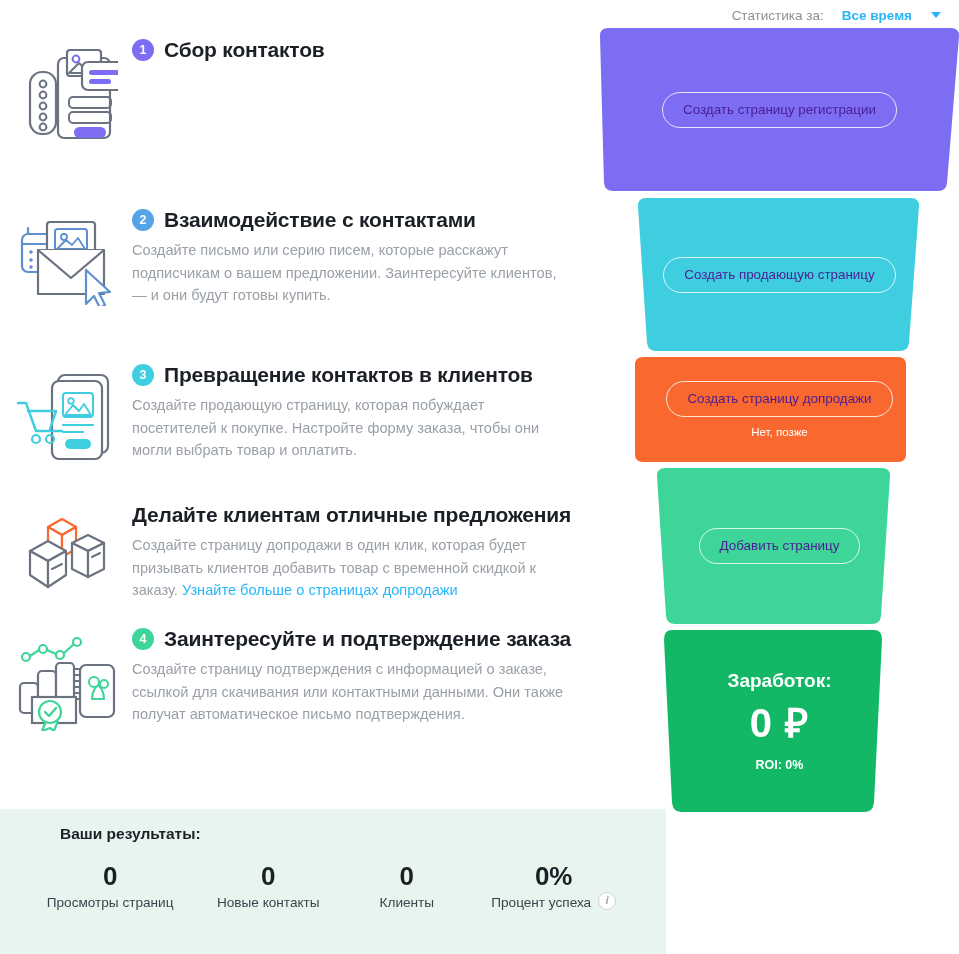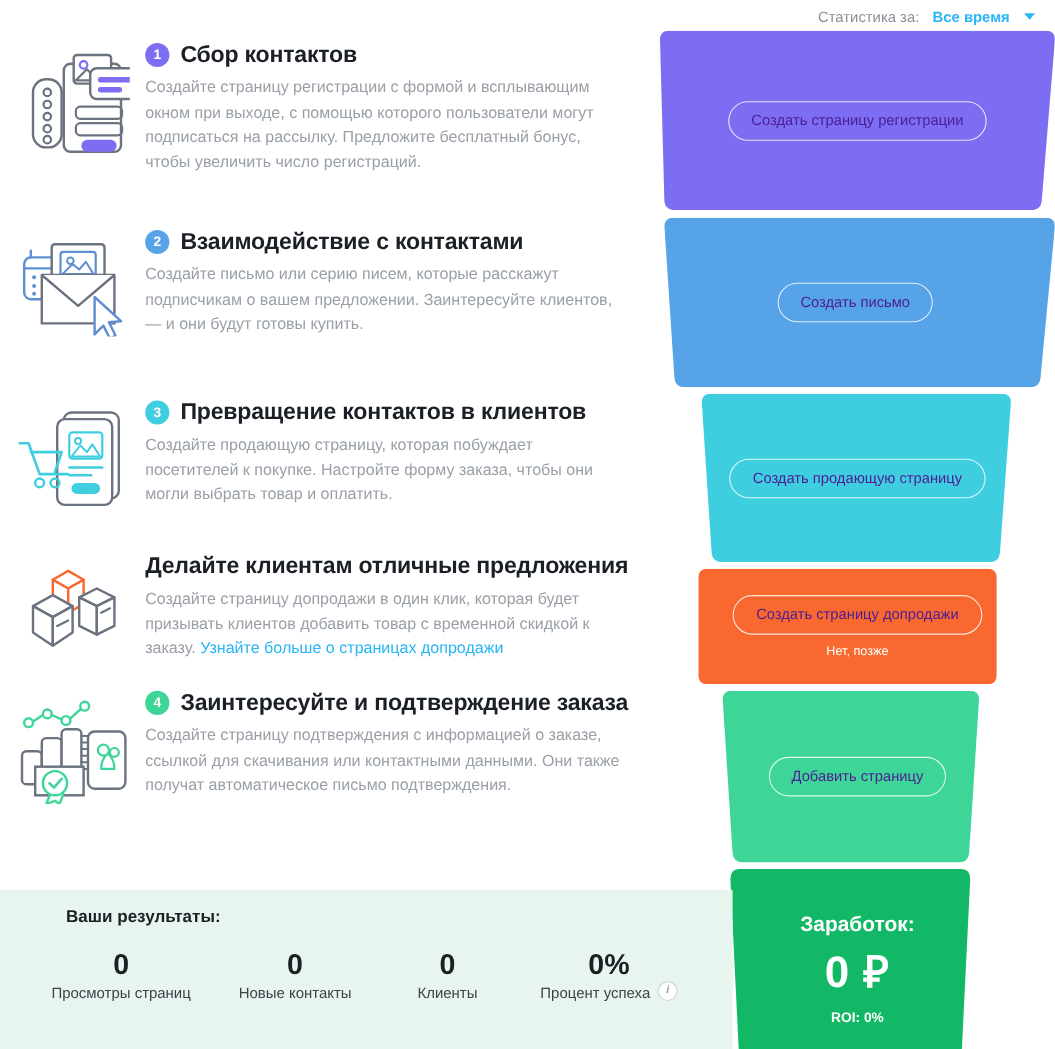--- a/index.html
+++ b/index.html
@@ -7,21 +7,21 @@
     width: 959px; height: 954px;
     background: #ffffff;
     font-family: "Liberation Sans", sans-serif;
     overflow: hidden;
   }
   #root { position: relative; width: 959px; height: 954px; background:#fff; }
 
   
   .stats-header {
     position: absolute; top: 0; right: 18px;
-    height: 30px; display: flex; align-items: center; gap: 12px;
+    height: 30px; display: flex; align-items: center; gap: 18px;
     font-size: 13.5px;
   }
   .stats-label { color: #8b8f96; }
   .stats-value { color: #29b6f6; font-weight: 700; }
   .caret {
     width: 0; height: 0;
     border-left: 5px solid transparent;
     border-right: 5px solid transparent;
     border-top: 6px solid #29b6f6;
     margin-left: 1px;
@@ -136,21 +136,20 @@
           <rect x="55" y="51" width="42" height="11" rx="4" stroke="#6b7280" stroke-width="2"></rect>
           <rect x="55" y="66" width="42" height="11" rx="4" stroke="#6b7280" stroke-width="2"></rect>
           <rect x="60" y="81" width="32" height="11" rx="5.5" fill="#7c6df2"></rect>
         </svg>
       </div>
       <div class="step-body">
         <div class="step-title">
           <span class="badge" style="background:#7c6df2">1</span>
           <span>Сбор контактов</span>
         </div>
-        <div class="step-desc">Создайте страницу регистрации с формой и всплывающим окном при выходе, с помощью которого пользователи могут подписаться на рассылку. Предложите бесплатный бонус, чтобы увеличить число регистраций.</div>
       </div>
     </div>
 
     <div class="step" style="height:155px;">
       <div class="step-icon">
         <svg width="104" height="90" viewBox="0 0 104 90" fill="none">
           <rect x="8" y="18" width="34" height="38" rx="6" stroke="#5e8fd1" stroke-width="2.2" fill="#fff"></rect>
           <path d="M8 28 H42" stroke="#5e8fd1" stroke-width="2.2"></path>
           <circle cx="17" cy="36" r="1.8" fill="#5e8fd1"></circle>
             <circle cx="25" cy="36" r="1.8" fill="#5e8fd1"></circle>
@@ -267,28 +266,20 @@
 
     <div class="seg" style="height:163px; margin-bottom:7px;">
       <svg class="seg-svg" viewBox="0 0 359 163" preserveAspectRatio="none">
         <path d="M0 8 Q0 0 8 0 L351 0 Q359 0 359 8 L347 155 Q346 163 338 163 L13 163 Q5 163 4 155 Z" fill="#7c6df2"></path>
       </svg>
       <div class="seg-inner">
         <button class="pill">Создать страницу регистрации</button>
       </div>
     </div>
 
-    <div class="seg" style="height:154px; margin-bottom:6px; padding-right:4px;">
-      <svg class="seg-svg" viewBox="0 0 355 154" preserveAspectRatio="none">
-        <path d="M4 8 Q4 0 12 0 L347 0 Q355 0 355 8 L342 146 Q341 154 333 154 L22 154 Q14 154 13 146 Z" fill="#57a3e8"></path>
-      </svg>
-      <div class="seg-inner">
-        <button class="pill">Создать письмо</button>
-      </div>
-    </div>
 
     <div class="seg" style="height:153px; margin-bottom:6px;">
       <svg class="seg-svg" viewBox="0 0 359 153" preserveAspectRatio="none">
         <path d="M38 8 Q38 0 46 0 L311 0 Q319 0 319 8 L309 145 Q308 153 300 153 L56 153 Q48 153 47 145 Z" fill="#3ecee0"></path>
       </svg>
       <div class="seg-inner">
         <button class="pill">Создать продающую страницу</button>
       </div>
     </div>
 

